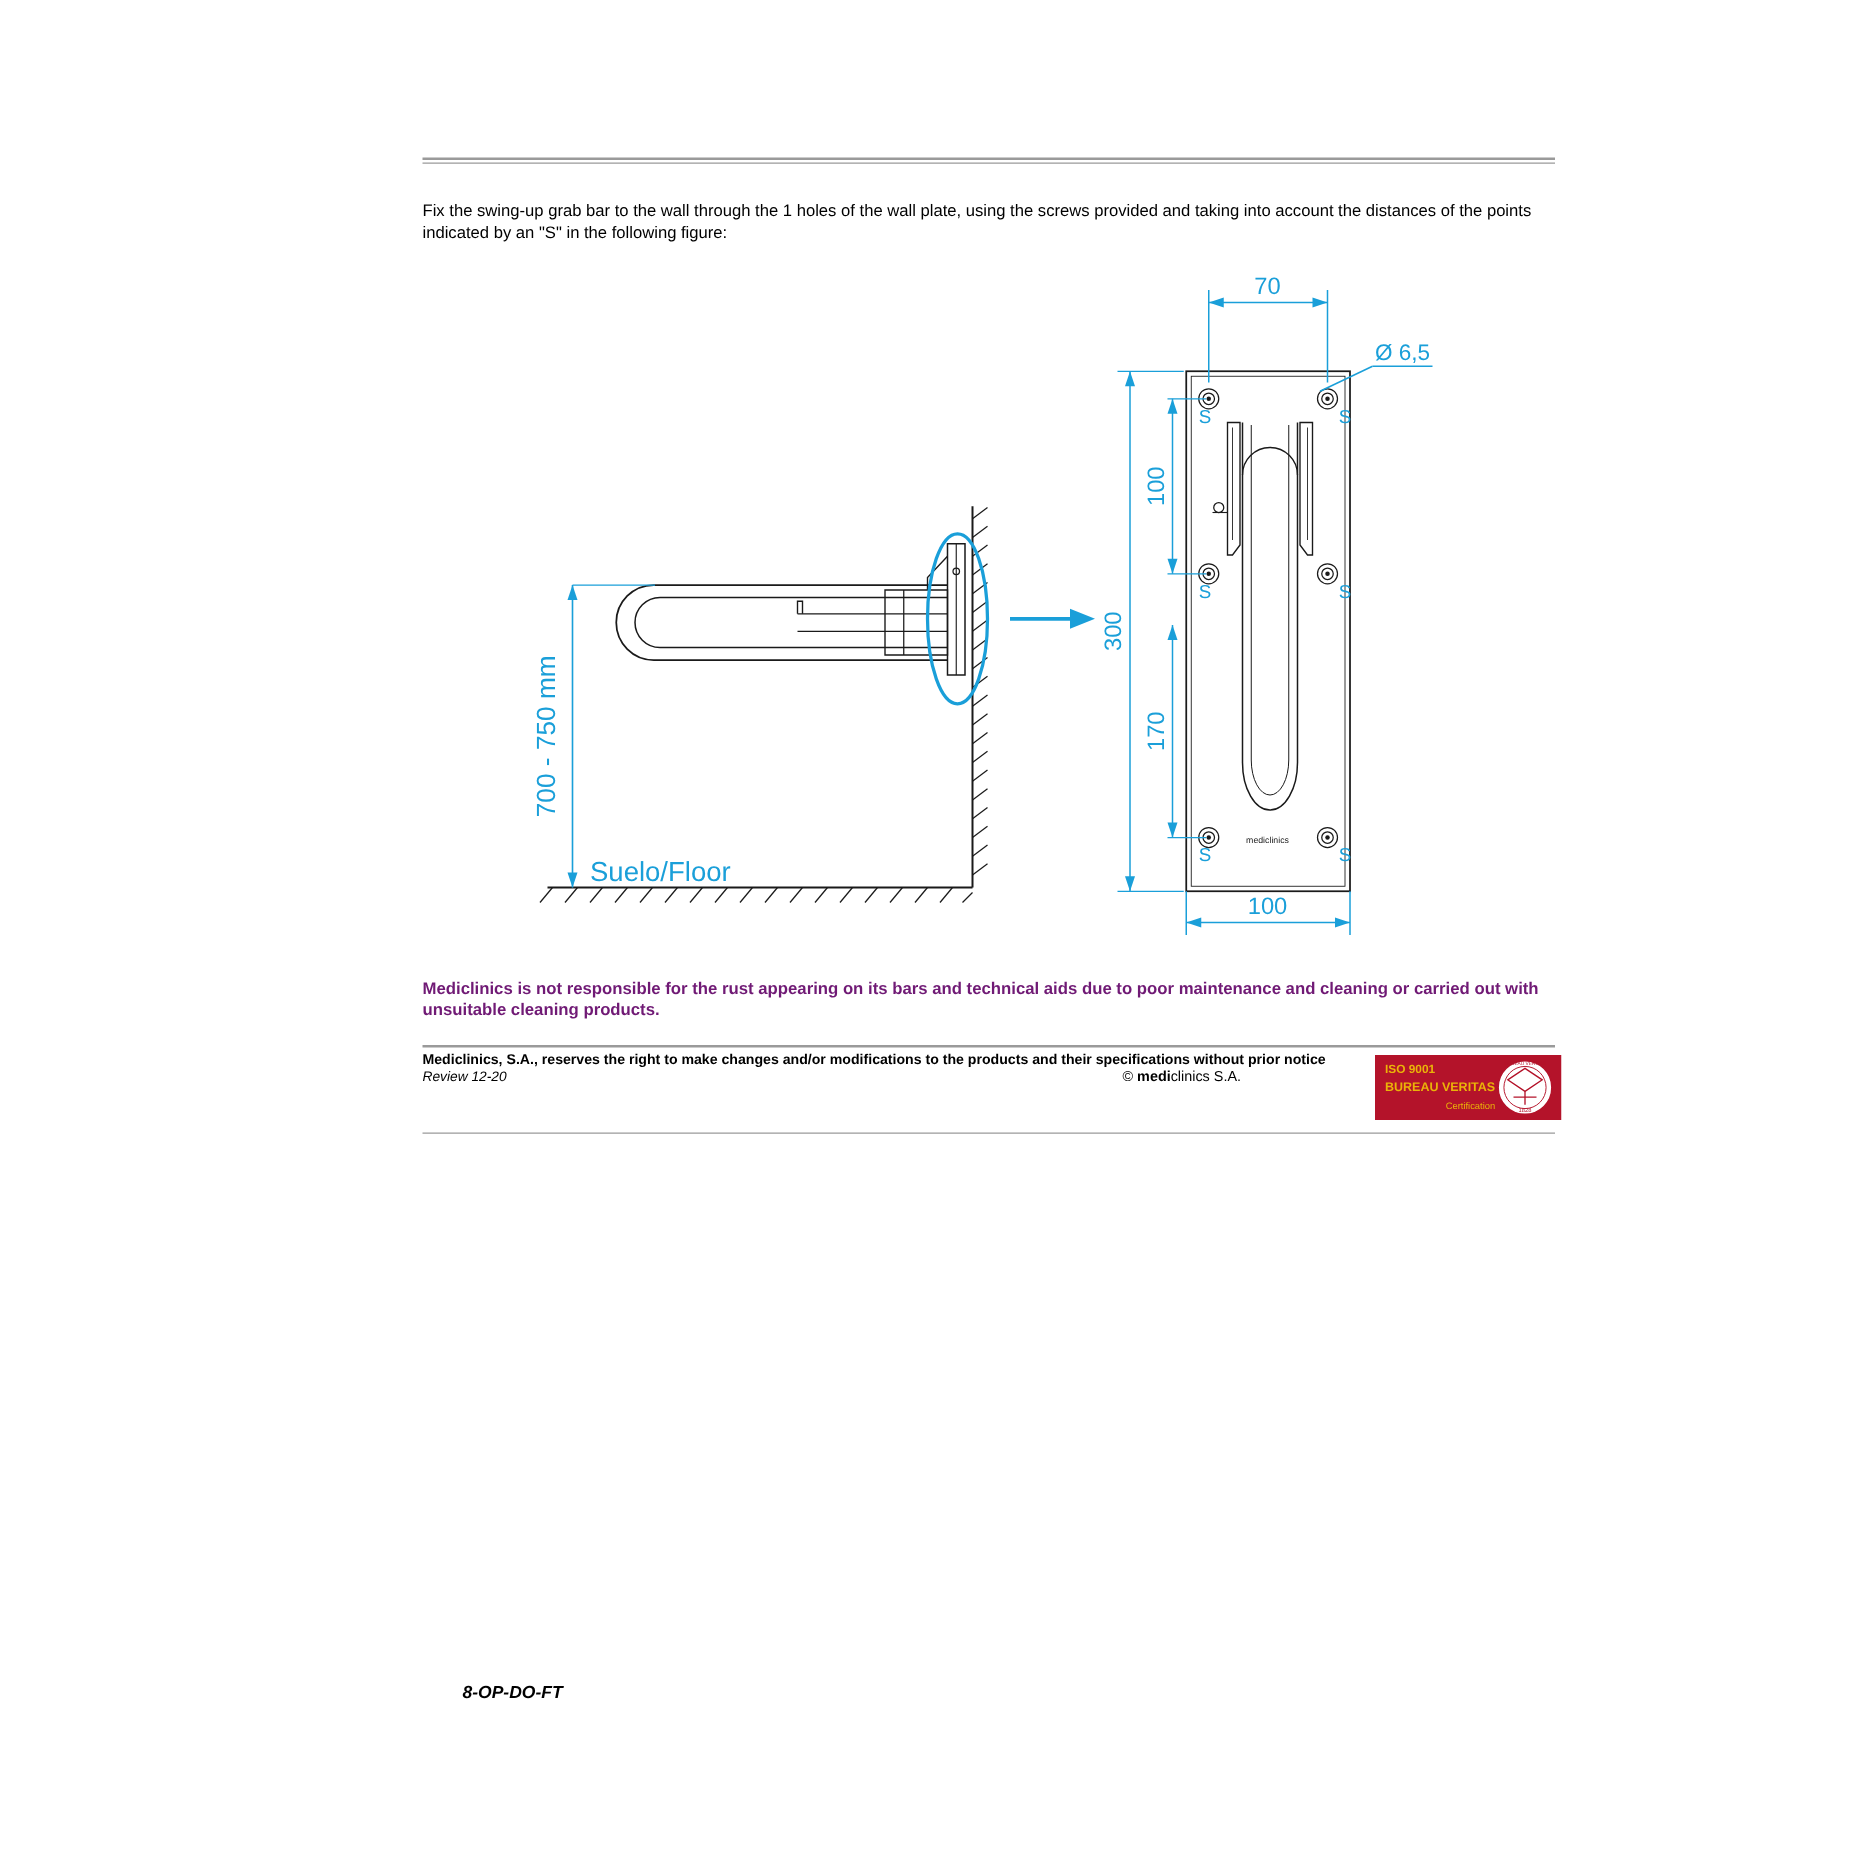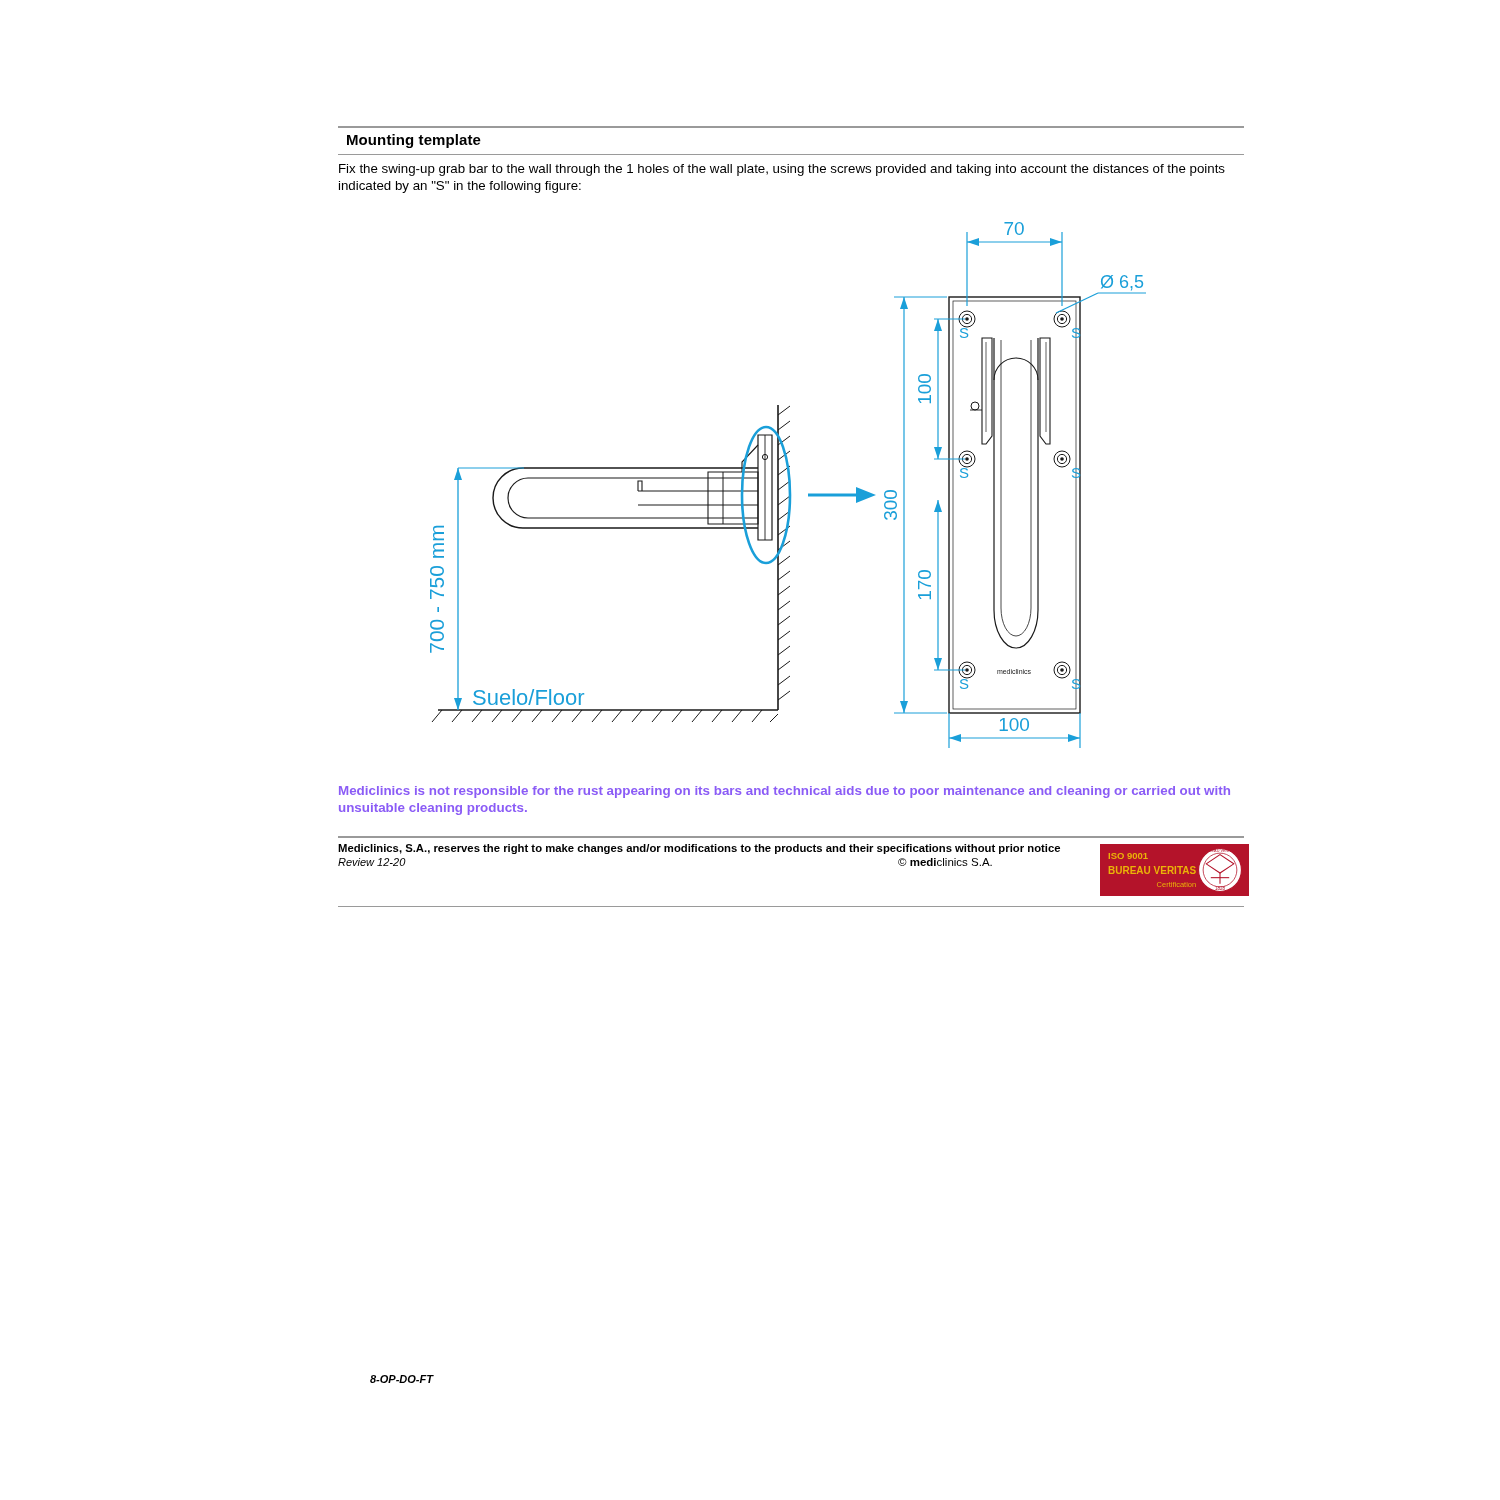--- a/index.html
+++ b/index.html
@@ -67,21 +67,21 @@
   }
 
   .svg-fig { position: absolute; left: 0; top: 0; }
 
   
   .warning {
     position: absolute;
     left: 338px;
     top: 782px;
     width: 906px;
-    color: #8b5cf6;
+    color: #701a75;
     font-weight: bold;
     font-size: 13.4px;
     line-height: 17px;
   }
 
   
   .footer-rule {
     position: absolute;
     left: 338px;
     top: 836px;
@@ -147,37 +147,35 @@
     top: 906px;
     width: 906px;
     height: 1px;
     background: #9a9a9a;
   }
 
   .doc-code {
     position: absolute;
     left: 370px;
     top: 1345px;
-    font-size: 11px;
+    font-size: 14px;
     font-weight: bold;
     font-style: italic;
-    margin-top: 28px;
   }
 
   .blue { fill: #1a9fd9; }
   text { font-family: "Liberation Sans", sans-serif; }
 </style>
 </head>
 <body>
 
 <div class="page">
 
   <div class="section-title-wrap">
     <div class="rule-top"></div>
-    <div class="section-title">Mounting template</div>
     <div class="rule-bottom"></div>
   </div>
 
   <div class="intro">Fix the swing-up grab bar to the wall through the 1 holes of the wall plate, using the screws provided and taking into account the distances of the points indicated by an "S" in the following figure:</div>
 
   <div class="figure">
     <svg class="svg-fig" width="910" height="560" viewBox="0 0 910 560">
 
       <line x1="440" y1="195" x2="440" y2="500" stroke="#1a1a1a" stroke-width="1.6"></line>
 

